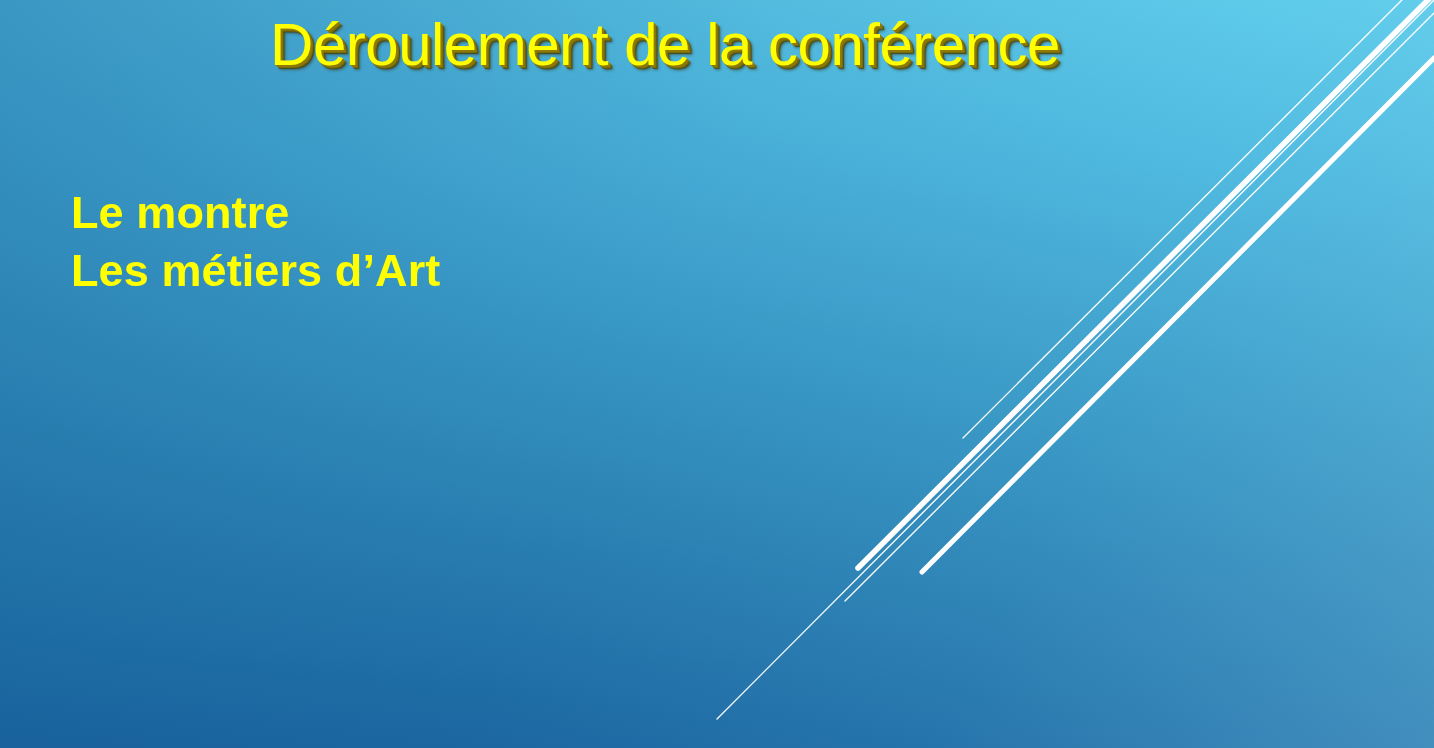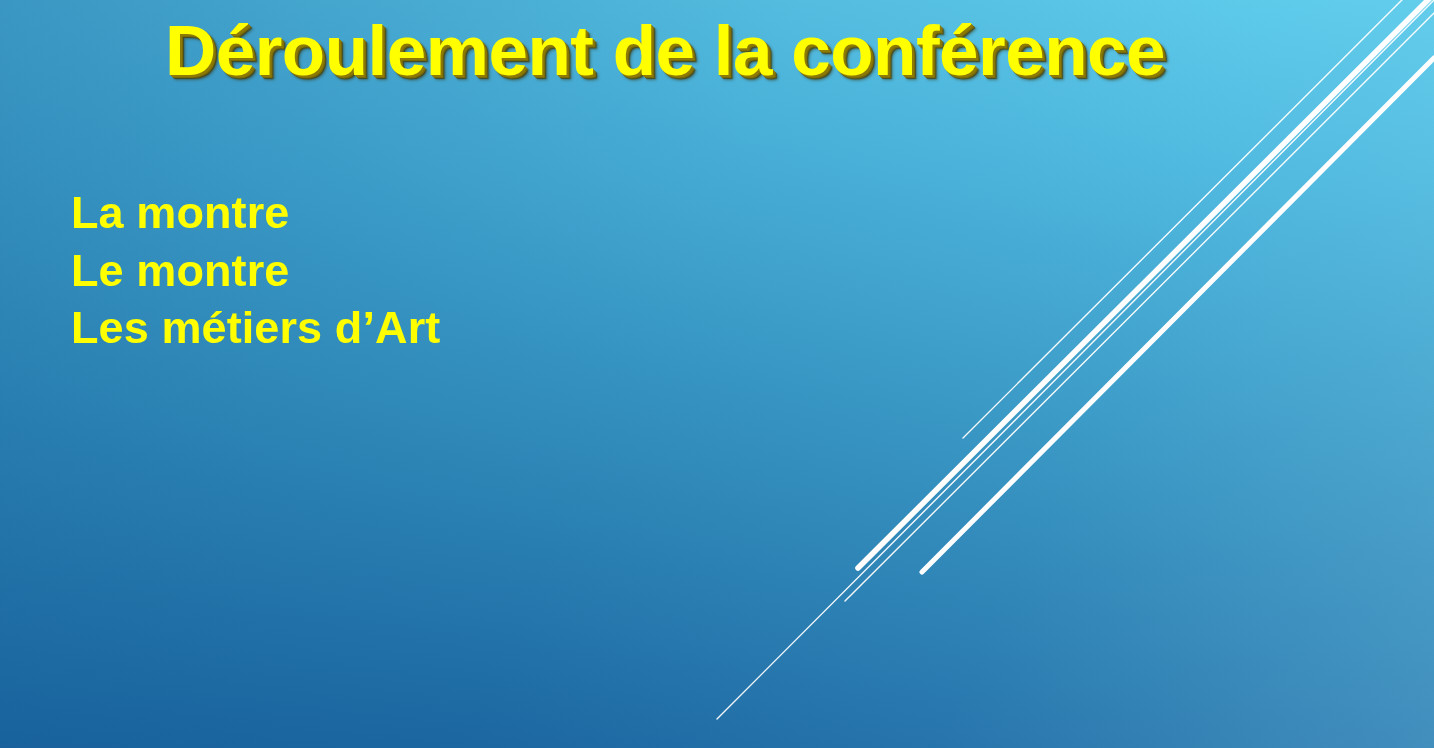--- a/index.html
+++ b/index.html
@@ -30,22 +30,22 @@
   }
 
   
   .title {
     position: absolute;
     left: 0;
     top: 14px;
     width: 1330px;
     text-align: center;
     color: #ffff00;
-    font-size: 71px;
-    font-weight: bold;
+    font-size: 60px;
+    font-weight: normal;
     line-height: 1.04;
     letter-spacing: -0.5px;
     white-space: nowrap;
     text-shadow:
        1px 1px 0 #8d7a07,
        2px 2px 0 #8d7a07,
        3px 3px 0 #7a6a06,
        4px 4px 1px rgba(70,60,4,0.75),
        5px 5px 3px rgba(50,44,4,0.45);
   }
@@ -79,18 +79,17 @@
         <line x1="845" y1="601" x2="1434" y2="13" stroke="#FFFFFF" stroke-width="1.4" stroke-opacity="0.95"></line>
         <line x1="858" y1="568" x2="1434" y2="-6" stroke="#FFFFFF" stroke-width="5.6" stroke-opacity="1"></line>
         <line x1="963" y1="438" x2="1434" y2="-32" stroke="#FFFFFF" stroke-width="1.4" stroke-opacity="0.95"></line>
         <line x1="922" y1="572" x2="1434" y2="58" stroke="#FFFFFF" stroke-width="5" stroke-opacity="1"></line>
       </g>
   </svg>
 
   <div class="title">Déroulement de la conférence</div>
 
   <ul class="body-list">
-    <li>La montre</li>
     <li>Le montre</li>
     <li>Les métiers d’Art</li>
   </ul>
 
 </div>
 
 </body></html>

